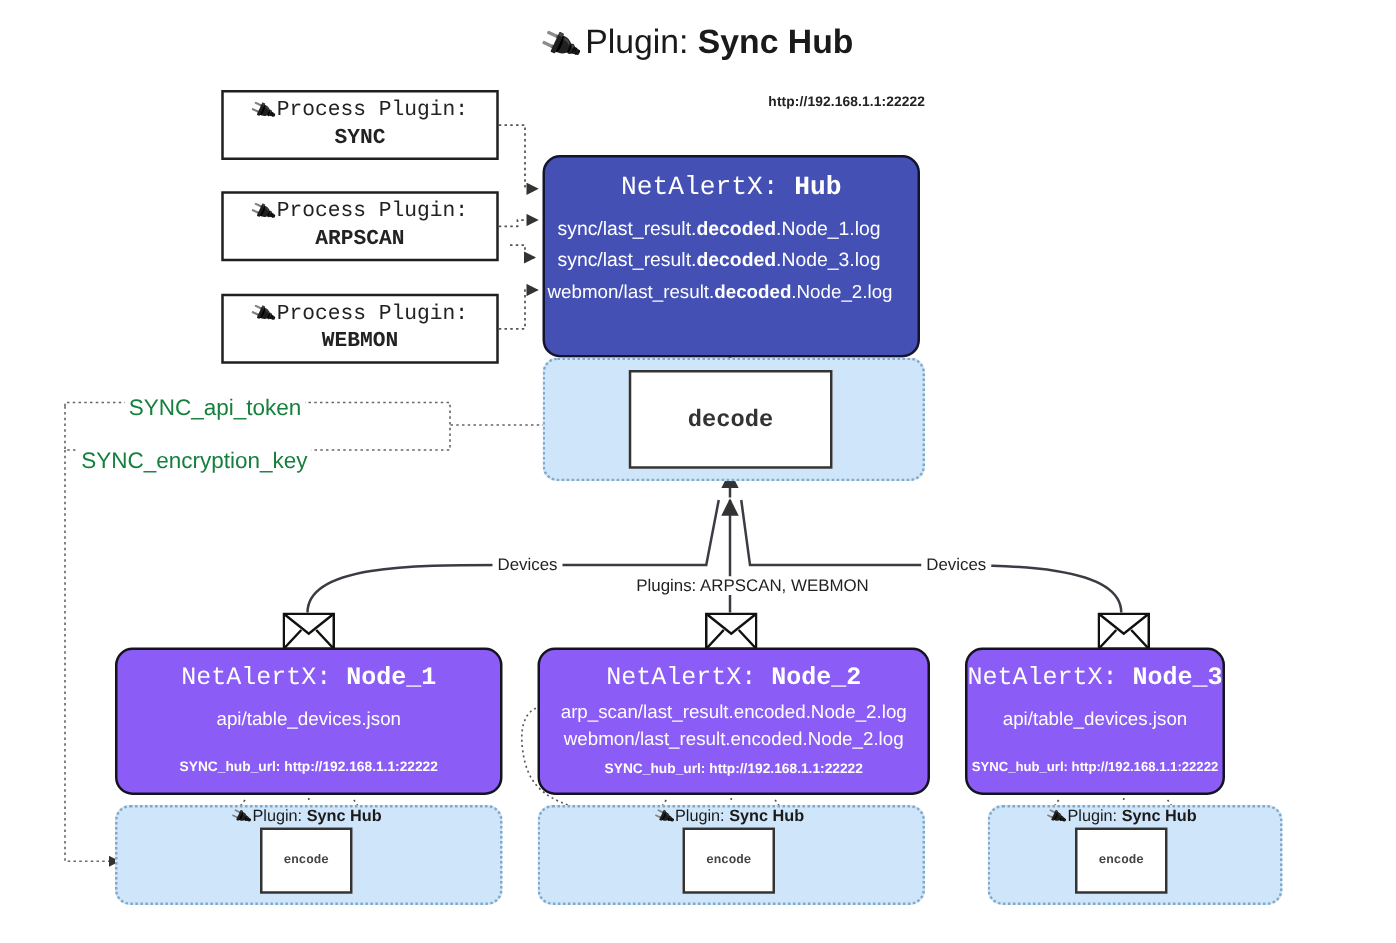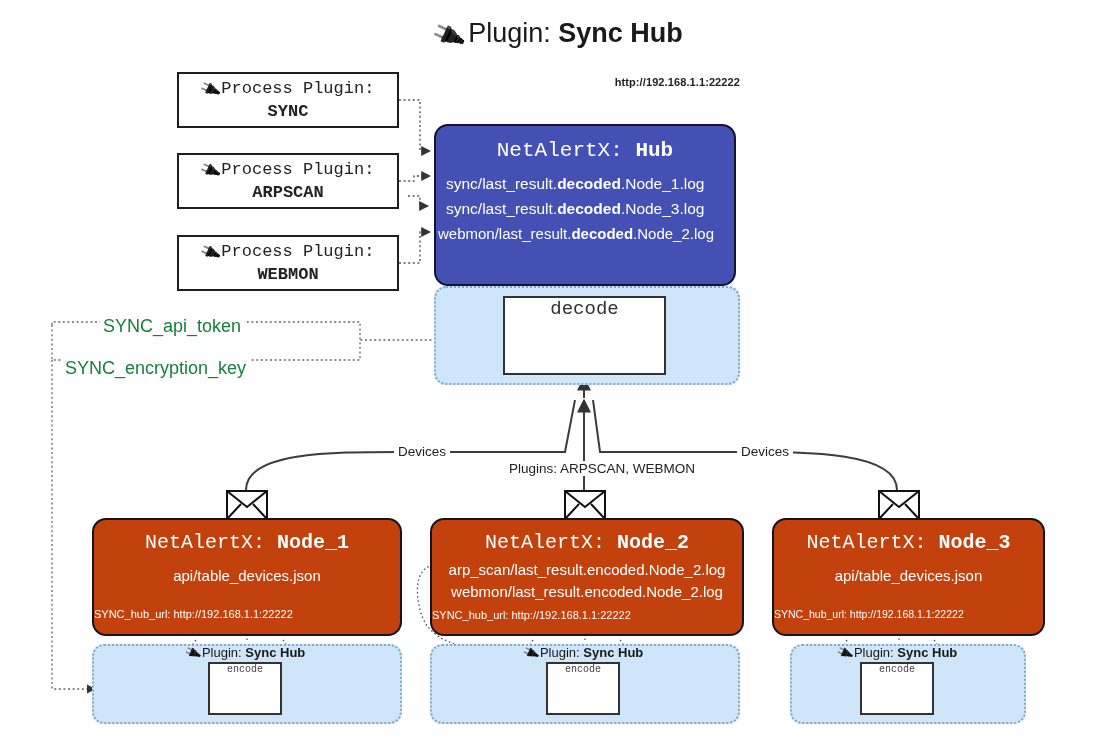--- a/index.html
+++ b/index.html
@@ -34,34 +34,34 @@
   #hub .hubtitle b{font-weight:bold;}
   .hubline{color:#fff;font-size:15.5px;line-height:25px;padding-left:10px;white-space:nowrap;}
   .hubline b{font-weight:bold;}
   #hublines{margin-top:9px;}
 
   
   .bluebox{background:#cfe5f9;border:2px dotted #7fa8c9;box-sizing:border-box;}
 
   
   .whitebox{background:#fff;border:2px solid #333;box-sizing:border-box;
-      display:flex;align-items:flex-start;justify-content:center;}
+      display:flex;align-items:center;justify-content:center;font-weight:bold;}
   #decode{left:503px;top:296px;width:163px;height:79px;}
   #decode span{font-family:"Liberation Mono",monospace;font-size:19px;color:#333;}
   .encbox{width:74px;height:53px;}
   .encbox span{font-family:"Liberation Mono",monospace;font-size:10px;color:#444;}
 
   
-  .node{background:#c2410c;border:2px solid #14141e;border-radius:14px;
+  .node{background:#8b5cf6;border:2px solid #14141e;border-radius:14px;
       box-sizing:border-box;height:118px;}
   .node .ntitle{font-family:"Liberation Mono",monospace;font-size:20px;color:#fff;
       text-align:center;margin-top:11px;}
   .node .ntitle b{font-weight:bold;}
   .node .nline{color:#fff;font-size:15px;text-align:center;line-height:22px;white-space:nowrap;}
-  .node .nurl{color:#fff;font-size:11px;font-weight:normal;white-space:nowrap;}
+  .node .nurl{color:#fff;font-size:11px;font-weight:bold;text-align:center;white-space:nowrap;}
 
   
   .plugcap{font-size:13px;color:#1a1a1a;white-space:nowrap;}
   .plugcap b{font-weight:bold;}
   .plugcap .ic{font-size:12px;display:inline-block;transform:rotate(-20deg);
       filter:grayscale(1) contrast(2.2) brightness(.5);margin-right:1px;}
 
   
   .edgelab{font-size:13.5px;color:#222;background:#fff;padding:0 4px;white-space:nowrap;}
   .pathlab{font-size:18px;color:#15803d;background:#fff;padding:0 3px;white-space:nowrap;}
@@ -204,21 +204,21 @@
   <div class="nurl" style="margin-top:21px;">SYNC_hub_url: http://192.168.1.1:22222</div>
 </div>
 
 <div class="abs node" style="left:430px;top:518px;width:314px;">
   <div class="ntitle"><span>NetAlertX:</span>&nbsp;<b>Node_2</b></div>
   <div class="nline" style="margin-top:5px;">arp_scan/last_result.encoded.Node_2.log</div>
   <div class="nline">webmon/last_result.encoded.Node_2.log</div>
   <div class="nurl" style="margin-top:6px;">SYNC_hub_url: http://192.168.1.1:22222</div>
 </div>
 
-<div class="abs node" style="left:772px;top:518px;width:273px;">
+<div class="abs node" style="left:772px;top:518px;width:208px;">
   <div class="ntitle"><span>NetAlertX:</span>&nbsp;<b>Node_3</b></div>
   <div class="nline" style="margin-top:11px;">api/table_devices.json</div>
   <div class="nurl" style="margin-top:21px;font-size:10.5px;">SYNC_hub_url: http://192.168.1.1:22222</div>
 </div>
 
 <div class="abs bluebox" style="left:92px;top:644px;width:310px;height:80px;border-radius:12px;"></div>
 <div class="abs bluebox" style="left:430px;top:644px;width:310px;height:80px;border-radius:12px;"></div>
 <div class="abs bluebox" style="left:790px;top:644px;width:236px;height:80px;border-radius:12px;"></div>
 
 <div class="abs plugcap" style="left:186px;top:645px;">

